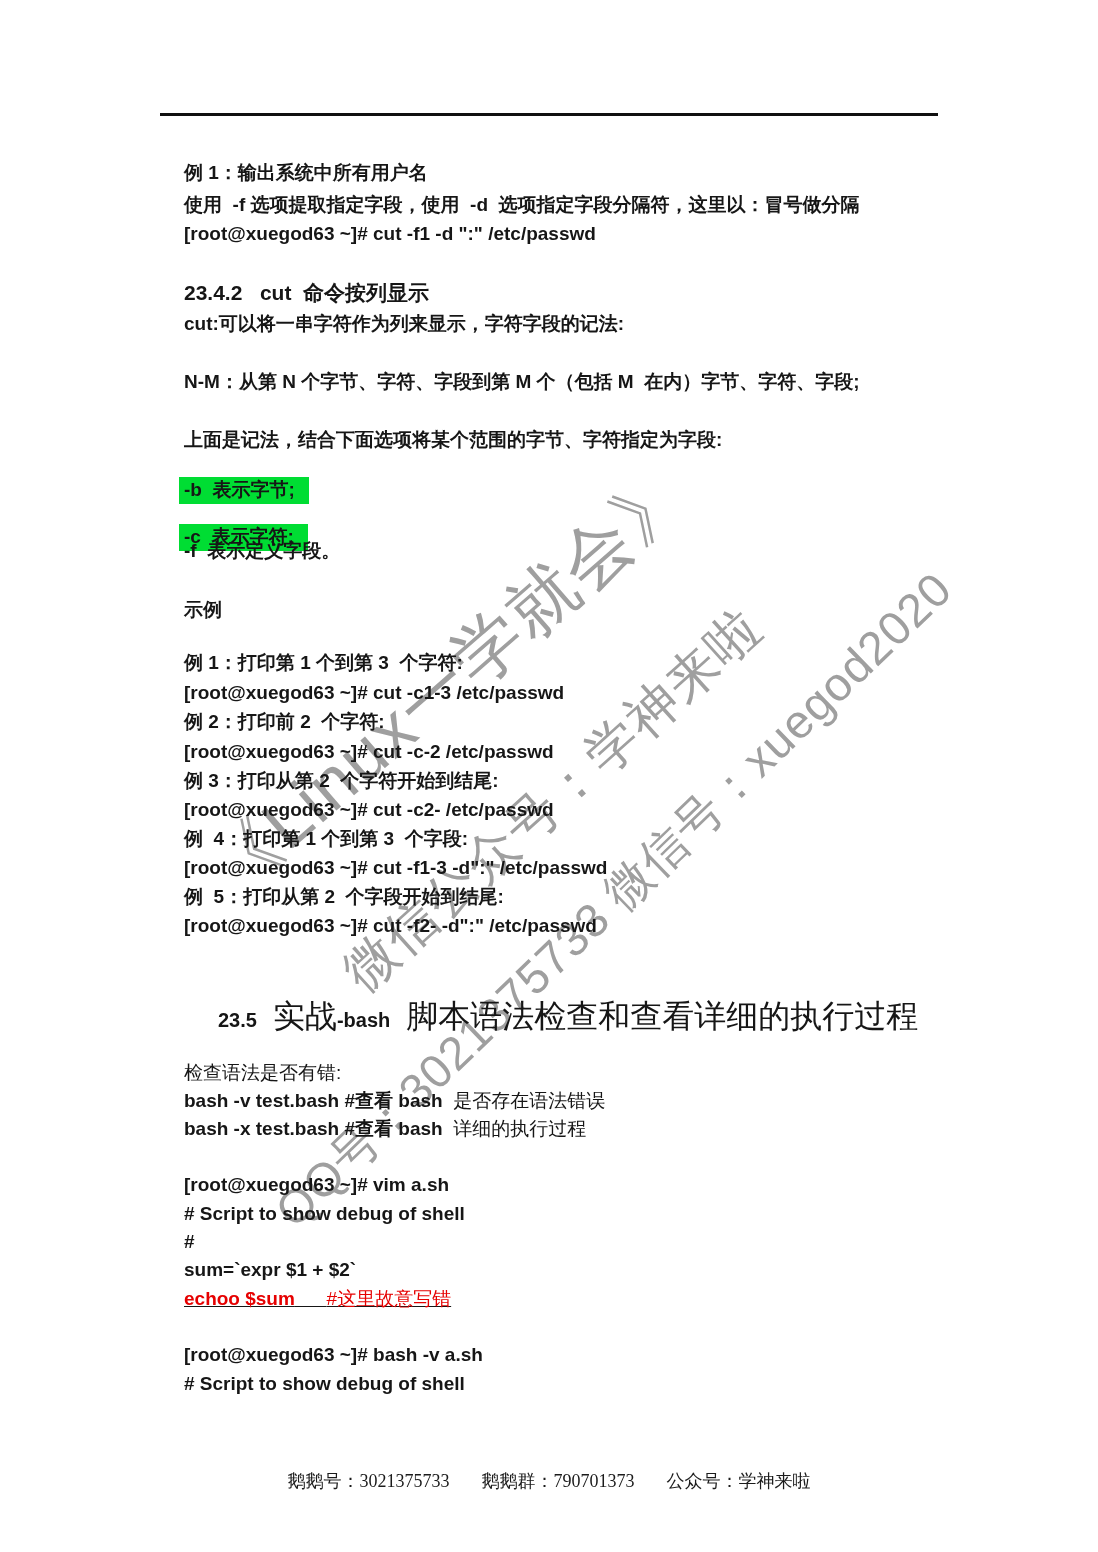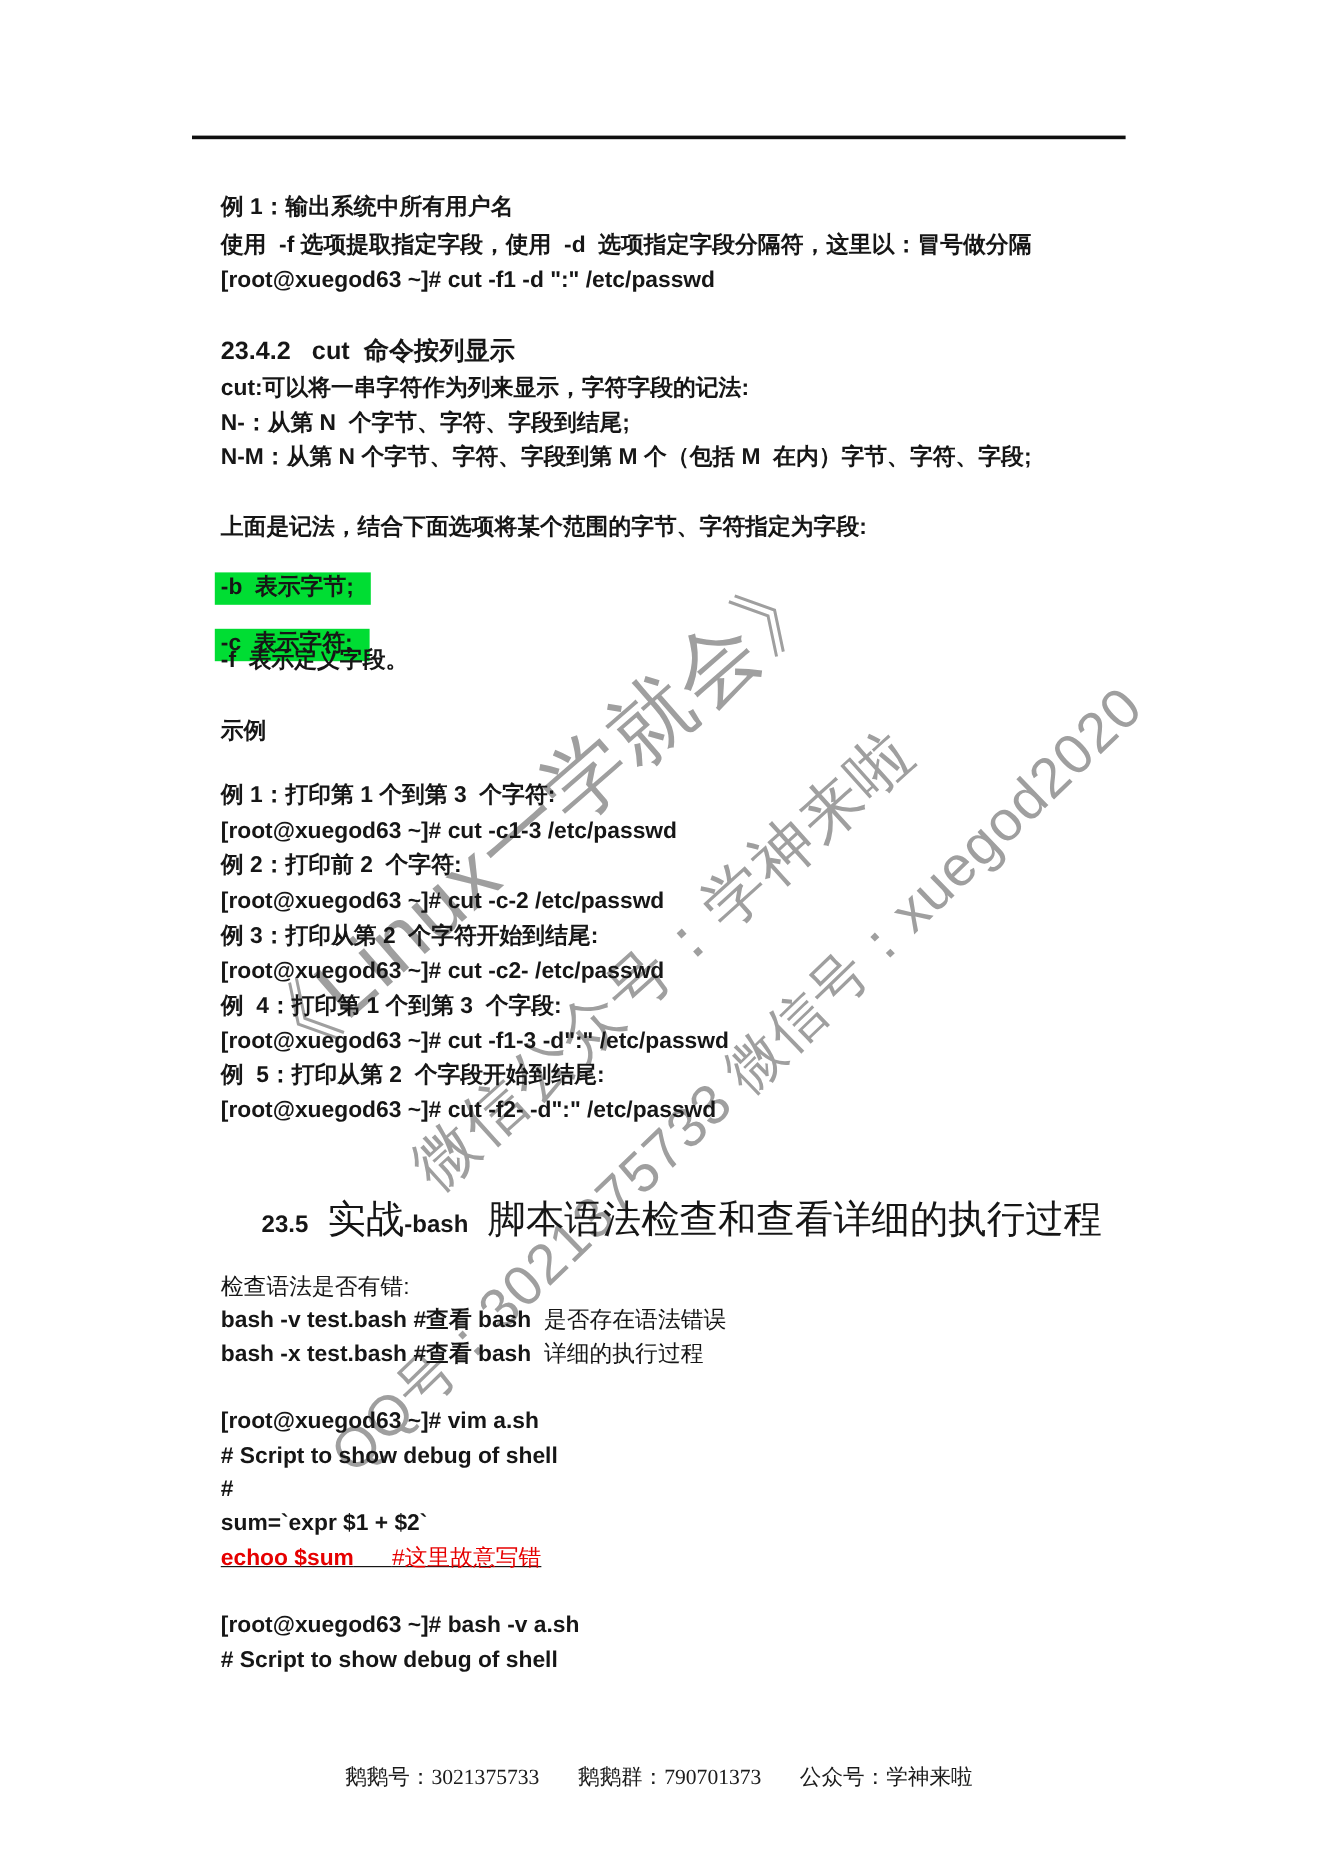--- a/index.html
+++ b/index.html
@@ -44,21 +44,20 @@
   <div class="wm wm1">《Linux一学就会》</div>
   <div class="wm wm2">微信公众号：学神来啦</div>
   <div class="wm wm3">QQ号：3021375733 微信号：xuegod2020</div>
 
   <div class="content">
       <div class="line" style="top: 160px; left: 184px;"><span class="z">例 </span><span class="b">1</span><span class="z">：输出系统中所有用户名</span></div>
       <div class="line" style="top: 192px; left: 184px;"><span class="z">使用  </span><span class="b">-f</span><span class="z"> 选项提取指定字段，使用  </span><span class="b">-d</span><span class="z">  选项指定字段分隔符，这里以：冒号做分隔</span></div>
       <div class="line" style="top: 221px; left: 184px;"><span class="b">[root@xuegod63 ~]# cut -f1 -d ":" /etc/passwd</span></div>
       <div class="line h2" style="top: 280px; left: 184px;"><span class="b">23.4.2   cut  </span><span class="z">命令按列显示</span></div>
       <div class="line" style="top: 311px; left: 184px;"><span class="b">cut:</span><span class="z">可以将一串字符作为列来显示，字符字段的记法:</span></div>
-      <div class="line" style="top: 340px; left: 184px;"><span class="b">N-</span><span class="z">：从第 </span><span class="b">N</span><span class="z">  个字节、字符、字段到结尾;</span></div>
       <div class="line" style="top: 369px; left: 184px;"><span class="b">N-M</span><span class="z">：从第 </span><span class="b">N</span><span class="z"> 个字节、字符、字段到第 </span><span class="b">M</span><span class="z"> 个（包括 </span><span class="b">M</span><span class="z">  在内）字节、字符、字段;</span></div>
       <div class="line" style="top: 427px; left: 184px;"><span class="z">上面是记法，结合下面选项将某个范围的字节、字符指定为字段:</span></div>
       <div class="line hl" style="top: 477px; left: 184px;"><span class="b">-b</span><span class="z">  表示字节;</span></div>
       <div class="line hl" style="top: 524px; left: 184px;"><span class="b">-c</span><span class="z">  表示字符;</span></div>
       <div class="line" style="top: 538px; left: 184px;"><span class="b">-f</span><span class="z">  表示定义字段。</span></div>
       <div class="line" style="top: 597px; left: 184px;"><span class="z">示例</span></div>
       <div class="line" style="top: 650px; left: 184px;"><span class="z">例 </span><span class="b">1</span><span class="z">：打印第 </span><span class="b">1</span><span class="z"> 个到第 </span><span class="b">3</span><span class="z">  个字符:</span></div>
       <div class="line" style="top: 680px; left: 184px;"><span class="b">[root@xuegod63 ~]# cut -c1-3 /etc/passwd</span></div>
       <div class="line" style="top: 709px; left: 184px;"><span class="z">例 </span><span class="b">2</span><span class="z">：打印前 </span><span class="b">2</span><span class="z">  个字符:</span></div>
       <div class="line" style="top: 739px; left: 184px;"><span class="b">[root@xuegod63 ~]# cut -c-2 /etc/passwd</span></div>

